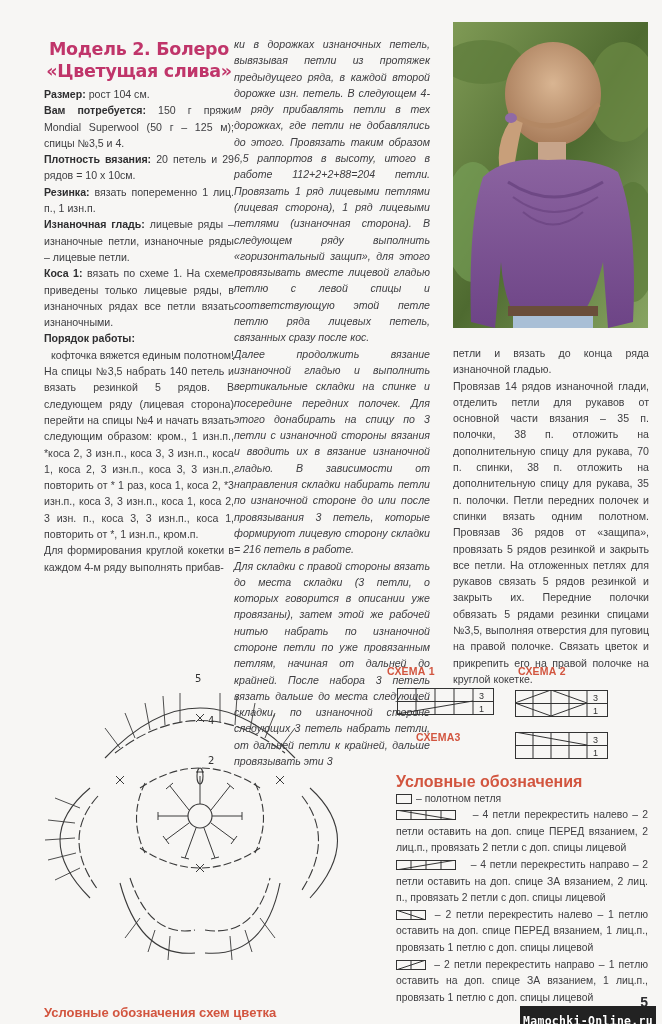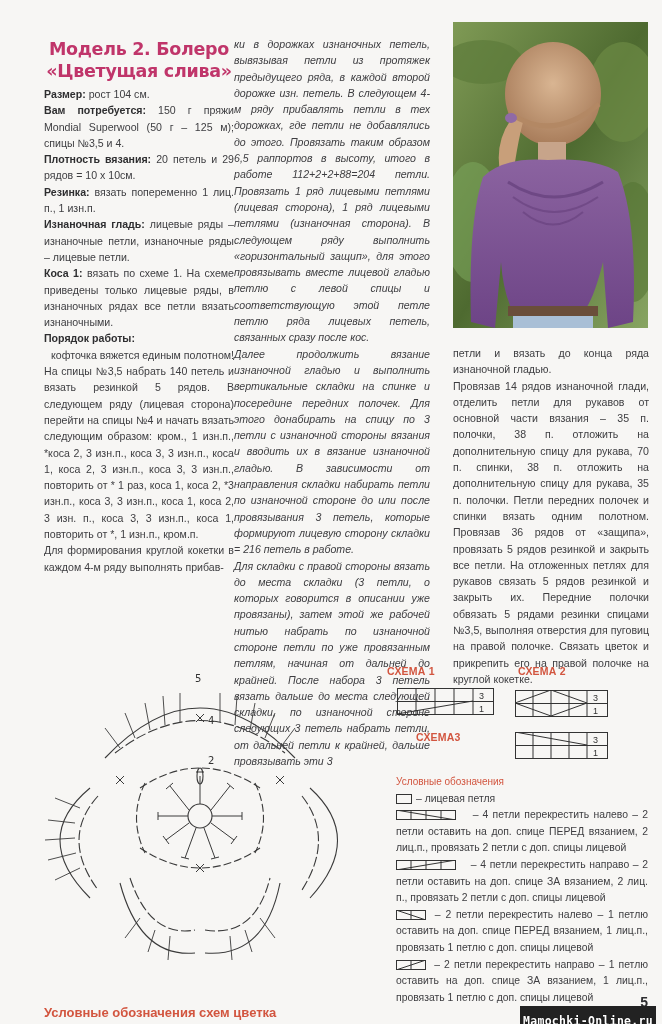--- a/index.html
+++ b/index.html
@@ -46,21 +46,21 @@
     font-weight: bold;
     color: #d2553f;
     font-size: 10.5px;
     letter-spacing: 0.2px;
   }
   .grid { position: absolute; }
   .legend {
     position: absolute; left: 396px; top: 774px; width: 252px;
     font-size: 10.4px; line-height: 16.6px; color: #3d3d40;
   }
-  .legend .lh { font-weight: normal; color: #d2553f; font-size: 10px; }
+  .legend .lh { font-weight: bold; color: #d2553f; font-size: 16px; }
   .sym { display: inline-block; vertical-align: middle; margin-right: 4px; }
   .flower-caption {
     position: absolute; left: 44px; top: 973px; width: 260px;
     font-size: 13px; line-height: 16px; margin-top: 32px;
   }
   .flower-caption .ct { color: #d2553f; font-weight: bold; }
   .pagenum {
     position: absolute; right: 14px; top: 994px;
     font-weight: bold; font-size: 14px; color: #2e2e30;
   }
@@ -283,21 +283,21 @@
     </g>
     <text x="78" y="11" font-size="9" fill="#333">3</text>
     <text x="78" y="24" font-size="9" fill="#333">1</text>
   </svg>
 
   <div class="legend">
     <div class="lh">Условные обозначения</div>
     <div>
       <svg class="sym" width="16" height="10">
           <rect x="0.5" y="0.5" width="15" height="9" fill="none" stroke="#333"></rect>
-        </svg><span>– лицевая петля</span>
+        </svg><span>– полотном петля</span>
     </div>
     <div style="text-align:justify">
       <svg class="sym" width="60" height="10">
           <g fill="none" stroke="#333">
             <rect x="0.5" y="0.5" width="59" height="9"></rect>
             <line x1="15" y1="0" x2="15" y2="10"></line>
             <line x1="30" y1="0" x2="30" y2="10"></line>
             <line x1="45" y1="0" x2="45" y2="10"></line>
             <line x1="0" y1="0" x2="60" y2="10"></line>
           </g>

